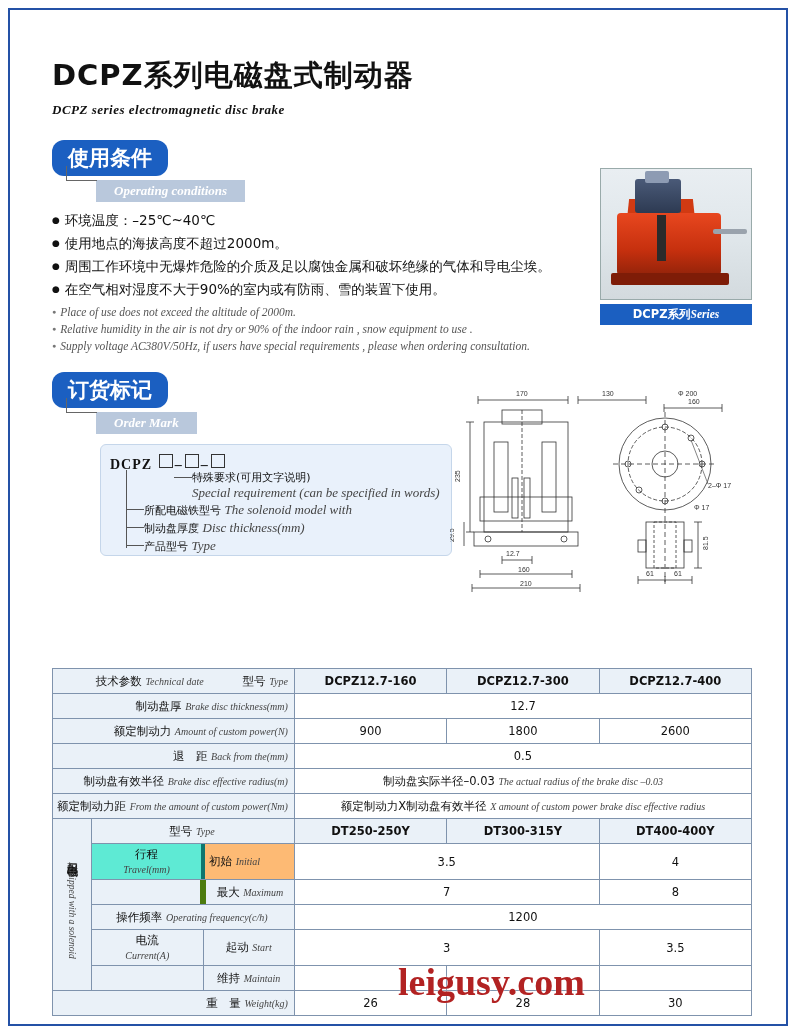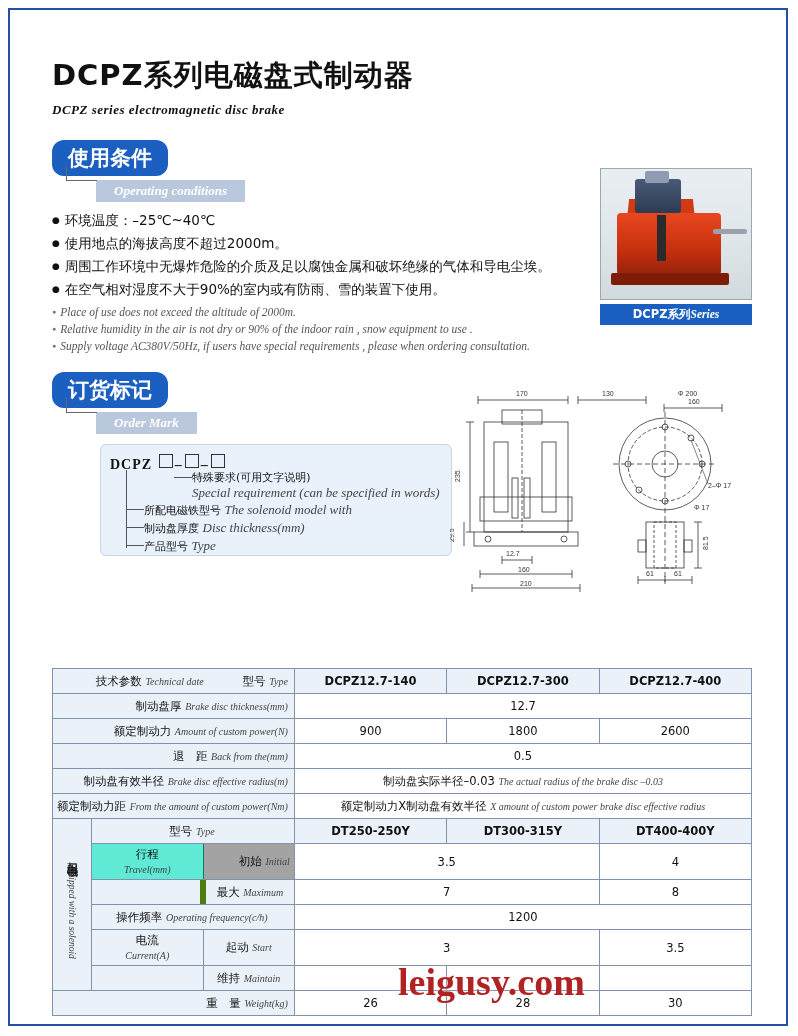--- a/index.html
+++ b/index.html
@@ -317,21 +317,21 @@
   </svg>
 </div>
 
 <table class="spec">
   <tbody>
       <tr>
     <td class="lbl" colspan="2" style="width:238px;text-align:center;">
       <span>技术参数</span> <i>Technical date</i>
       <span style="float:right;"><span>型号</span> <i>Type</i></span>
     </td>
-    <td class="hdr" style="width:154px;">DCPZ12.7-140</td>
+    <td class="hdr" style="width:154px;">DCPZ12.7-160</td>
     <td class="hdr" style="width:154px;">DCPZ12.7-300</td>
     <td class="hdr" style="width:154px;">DCPZ12.7-400</td>
   </tr>
 
   <tr>
     <td class="lbl" colspan="2">
       <span>制动盘厚</span> <i>Brake disc thickness(mm)</i>
     </td>
     <td colspan="3">12.7</td>
   </tr>
@@ -385,21 +385,21 @@
 
   <tr>
     <td class="lbl" style="padding:0;">
       <table style="border-collapse:collapse;width:100%;">
         <tbody>
               <tr>
           <td style="border:none;background:#5eead4;text-align:center;font-size:11.5px;width:55%;">
             <span>行程</span><br>
             <i>Travel(mm)</i>
           </td>
-          <td style="border:none;border-left:1px solid #0f766e;background:#a3a3a3;text-align:right;font-size:11.5px;">
+          <td style="border:none;border-left:4px solid #0f766e;background:#fdba74;text-align:left;font-size:11.5px;">
             <span>初始</span> <i>Initial</i>
           </td>
         </tr>
       </tbody>
           </table>
     </td>
     <td colspan="2">3.5</td>
     <td>4</td>
   </tr>
 

